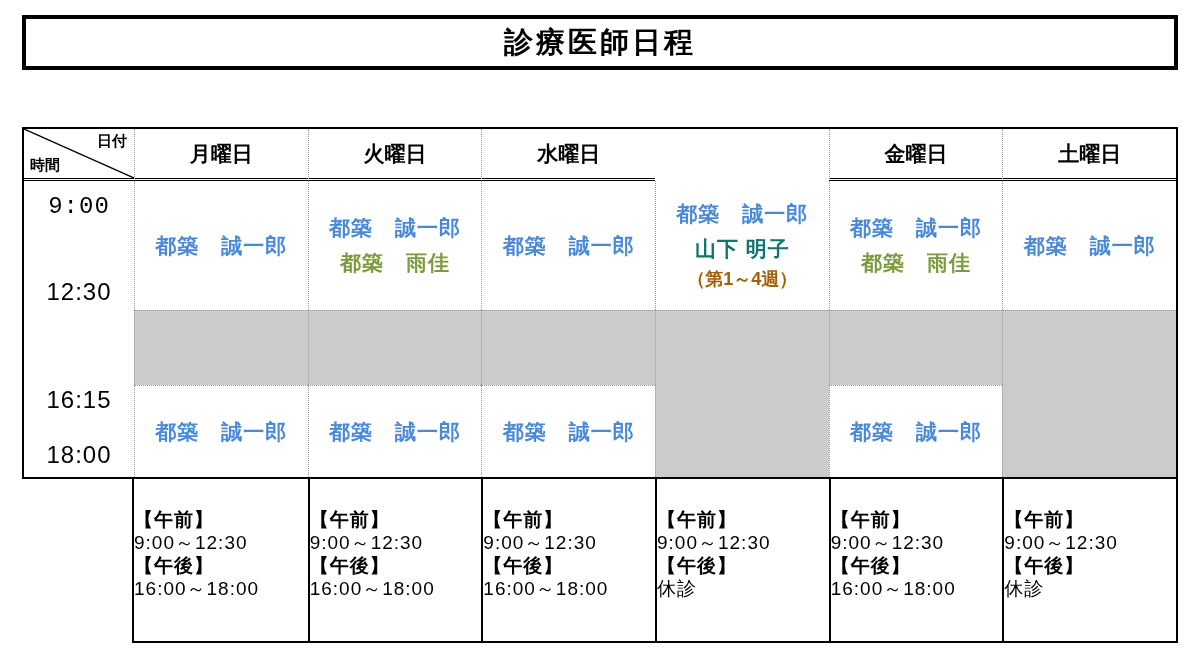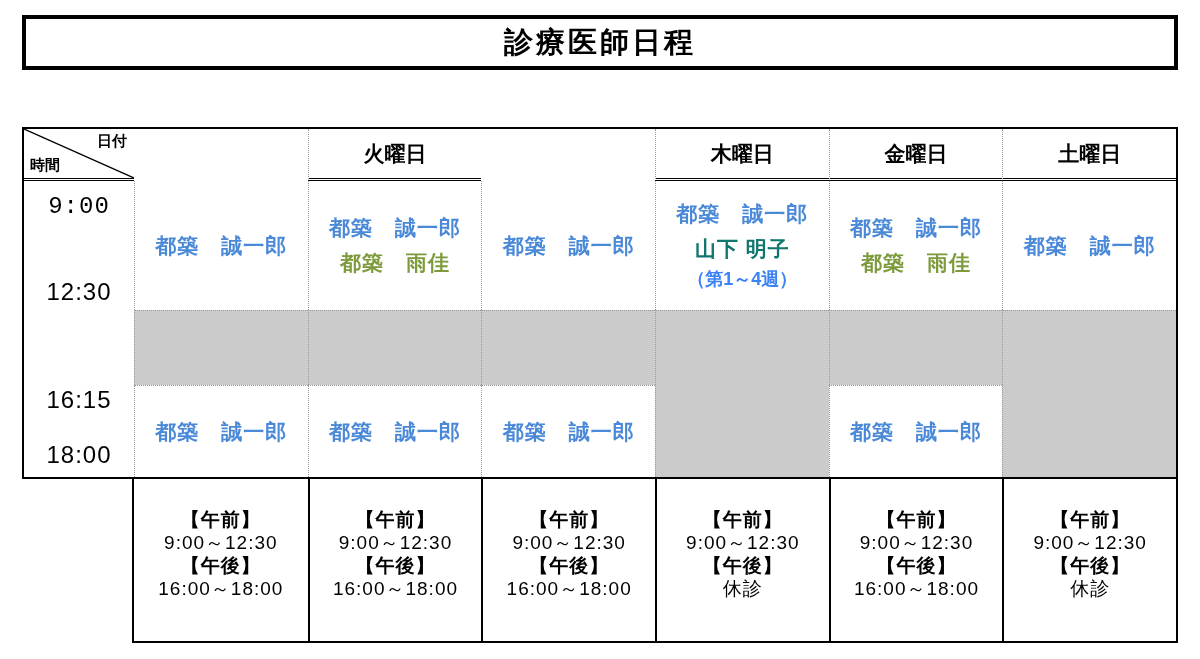--- a/index.html
+++ b/index.html
@@ -50,21 +50,21 @@
   .note{font-size:18px;font-weight:600;margin-top:-3px;white-space:nowrap;}
   .gray{border-top:1px dotted #999;}
   .aft{border-top:1px dotted #999;}
   
   .hours-row{
     position:absolute;left:132px;top:477px;width:1046px;height:166px;
     border:2px solid #000;box-sizing:border-box;
     display:grid;grid-template-columns:repeat(6,1fr);background:#fff;
   }
   .hours-cell{
-    box-sizing:border-box;padding-top:29px;text-align:center;
+    box-sizing:border-box;padding-top:29px;text-align:left;
     font-size:19px;line-height:23px;letter-spacing:1px;
   }
   .hours-cell + .hours-cell{border-left:2px solid #000;}
   .hours-cell .lbl{font-weight:bold;}
 </style>
 </head>
 <body>
 
 <div class="page">
 
@@ -75,25 +75,28 @@
   <div class="schedule">
 
     <div class="cell corner" style="grid-column:1;grid-row:1;padding-left:12px;">
       <svg viewBox="0 0 110 52" preserveAspectRatio="none">
         <line x1="0" y1="0" x2="110" y2="52" stroke="#000" stroke-width="1.4"></line>
       </svg>
       <span class="corner-date">日付</span>
       <span class="corner-time">時間</span>
     </div>
 
+    <div class="cell hdr vline" style="grid-column:2;grid-row:1;">
+        <span>月曜日</span>
+      </div>
     <div class="cell hdr vline" style="grid-column:3;grid-row:1;">
         <span>火曜日</span>
       </div>
-    <div class="cell hdr vline" style="grid-column:5;grid-row:1;">
-        <span>木曜日</span>
+    <div class="cell hdr vline" style="grid-column:4;grid-row:1;">
+        <span>水曜日</span>
       </div>
     <div class="cell hdr vline" style="grid-column:6;grid-row:1;">
         <span>金曜日</span>
       </div>
     <div class="cell hdr vline" style="grid-column:7;grid-row:1;">
         <span>土曜日</span>
       </div>
 
     <div class="cell timecol">
       <span class="t-900">9:00</span>
@@ -108,21 +111,21 @@
     <div class="cell slot vline" style="grid-column:3;grid-row:2;">
       <div class="name" style="color: rgb(74, 137, 216);">都築　誠一郎</div>
       <div class="name" style="color: rgb(125, 155, 60);">都築　雨佳</div>
     </div>
     <div class="cell slot vline" style="grid-column:4;grid-row:2;">
       <div class="name" style="color: rgb(74, 137, 216);">都築　誠一郎</div>
     </div>
     <div class="cell slot vline" style="grid-column:5;grid-row:2;">
       <div class="name" style="color: rgb(74, 137, 216);">都築　誠一郎</div>
       <div class="name" style="color: #0f766e;">山下 明子</div>
-      <div class="note" style="color: #3b82f6;">（第1～4週）</div>
+      <div class="note" style="color: #a16207;">（第1～4週）</div>
     </div>
     <div class="cell slot vline" style="grid-column:6;grid-row:2;">
       <div class="name" style="color: rgb(74, 137, 216);">都築　誠一郎</div>
       <div class="name" style="color: rgb(125, 155, 60);">都築　雨佳</div>
     </div>
     <div class="cell slot vline" style="grid-column:7;grid-row:2;">
       <div class="name" style="color: rgb(74, 137, 216);">都築　誠一郎</div>
     </div>
 
     <div class="cell gray vline" style="grid-area: 3 / 2; background-color: rgb(203, 203, 203);"></div>

